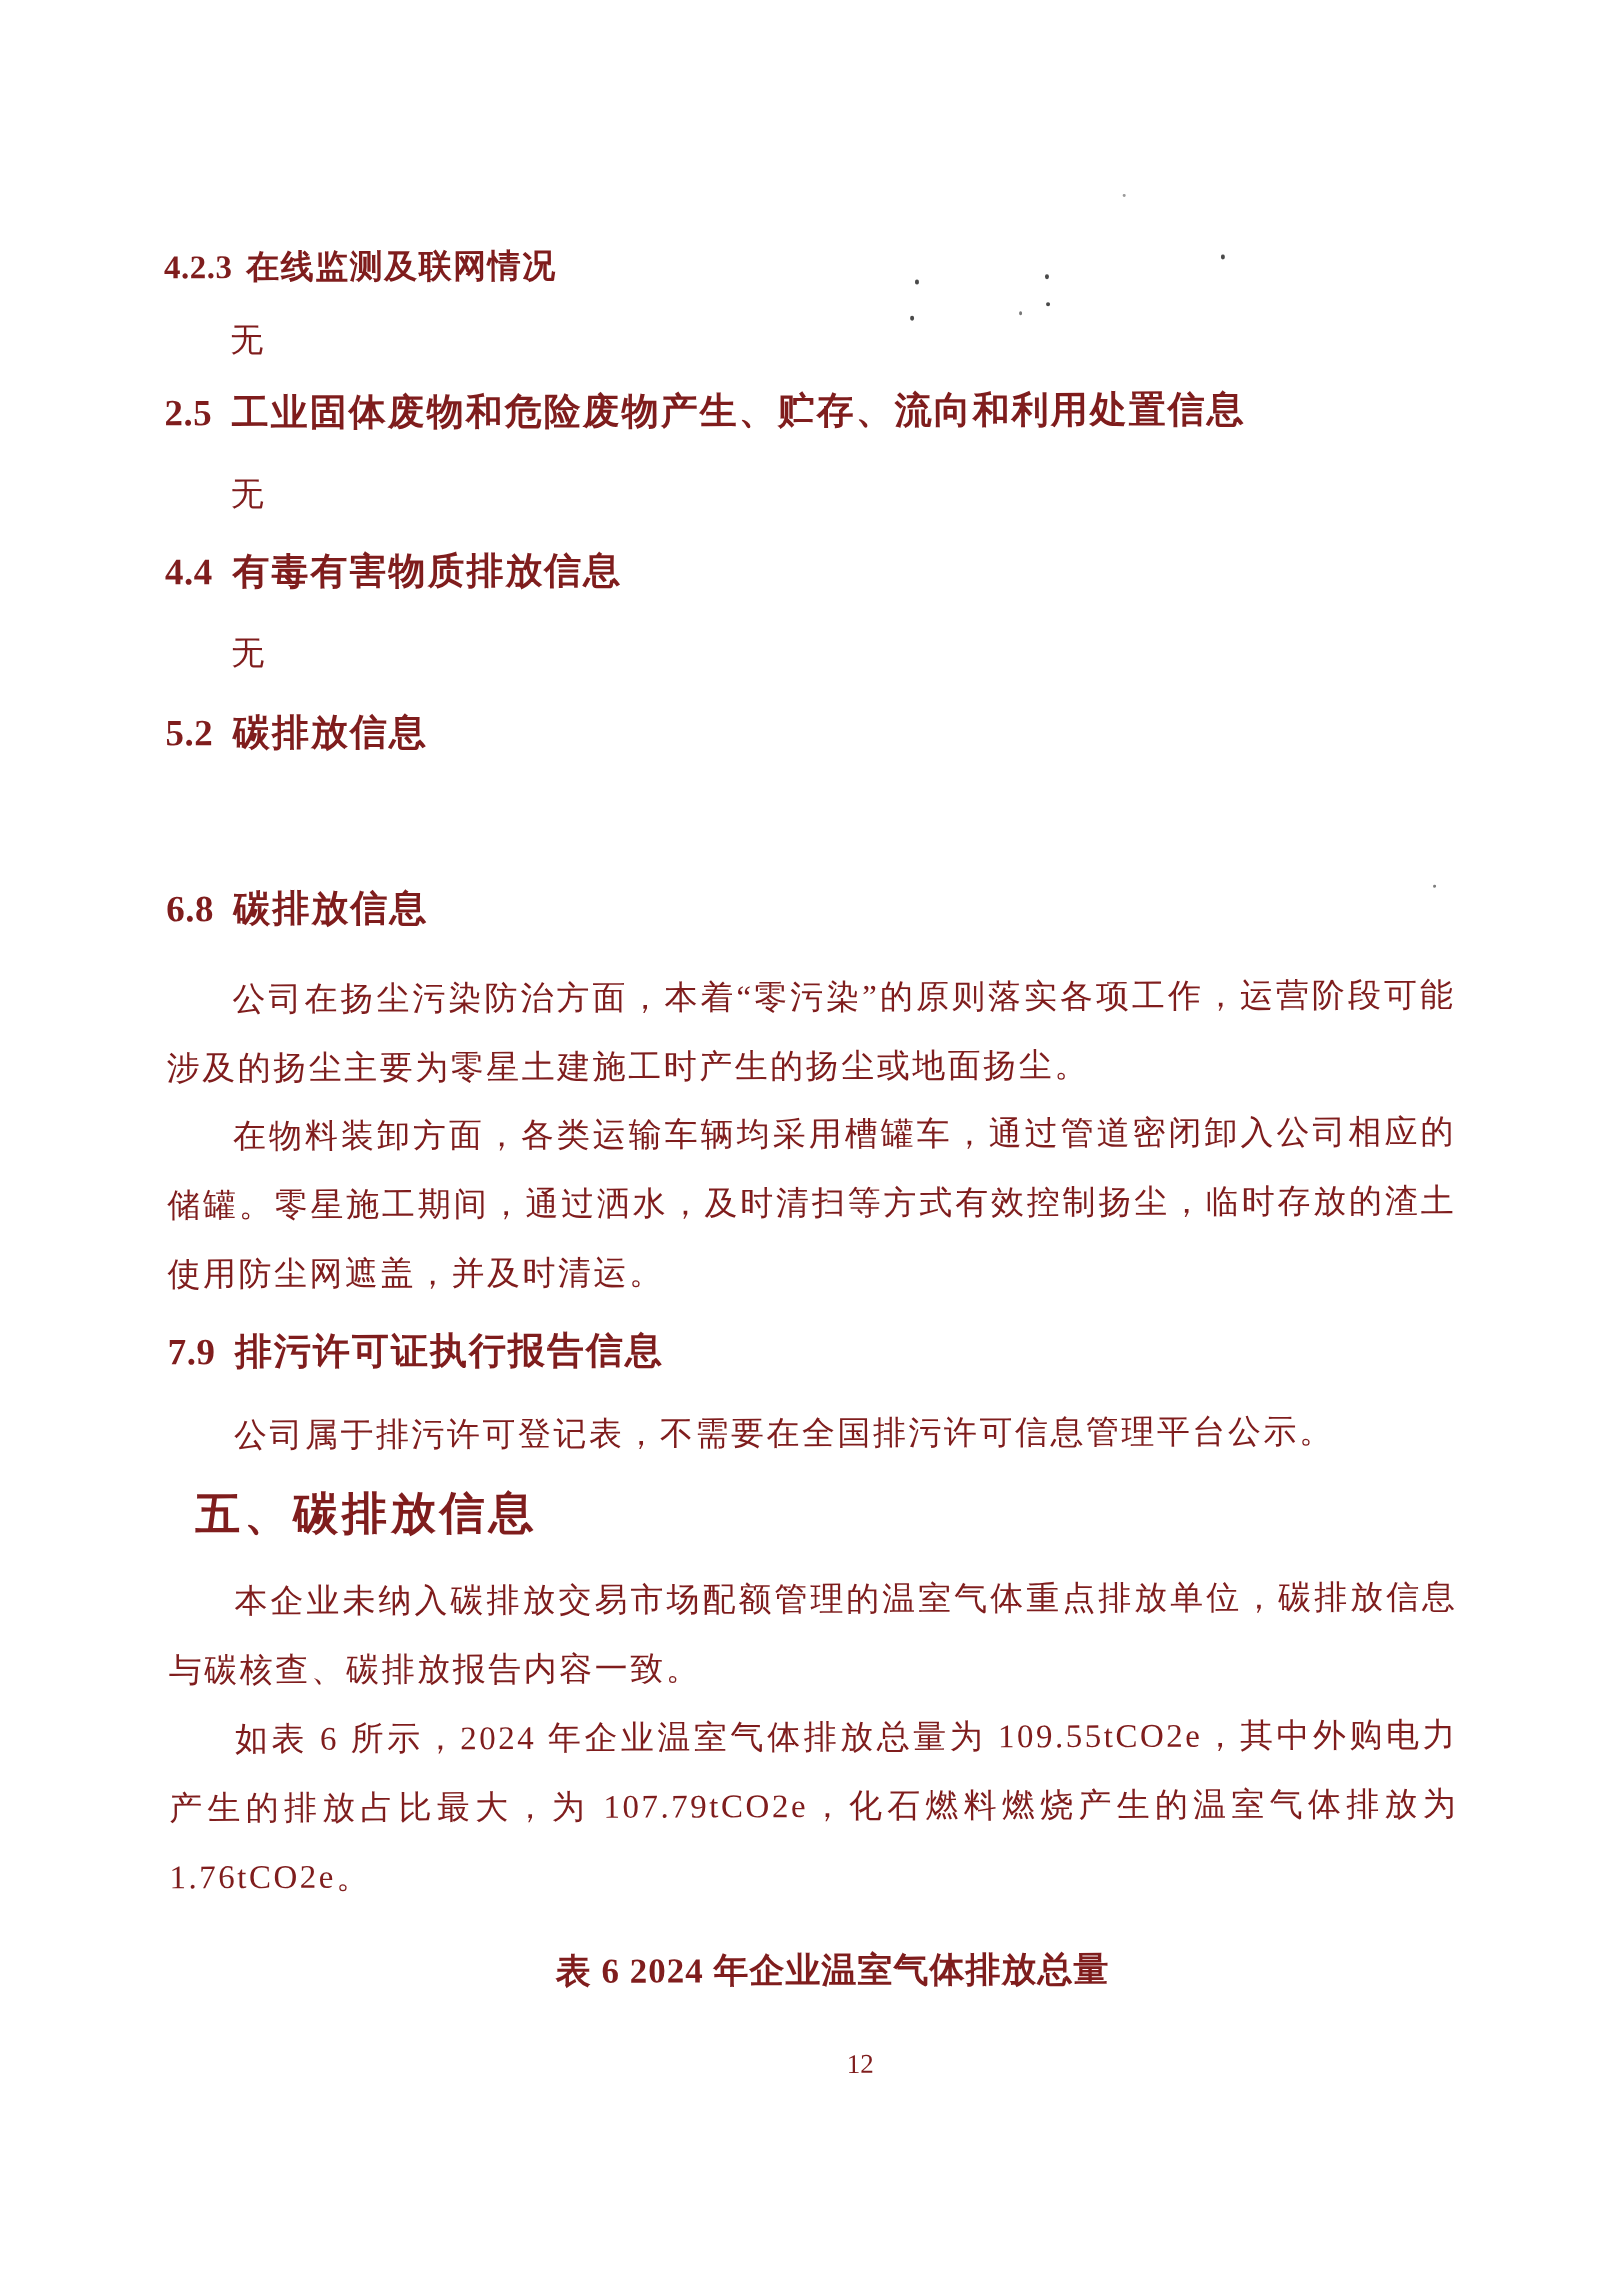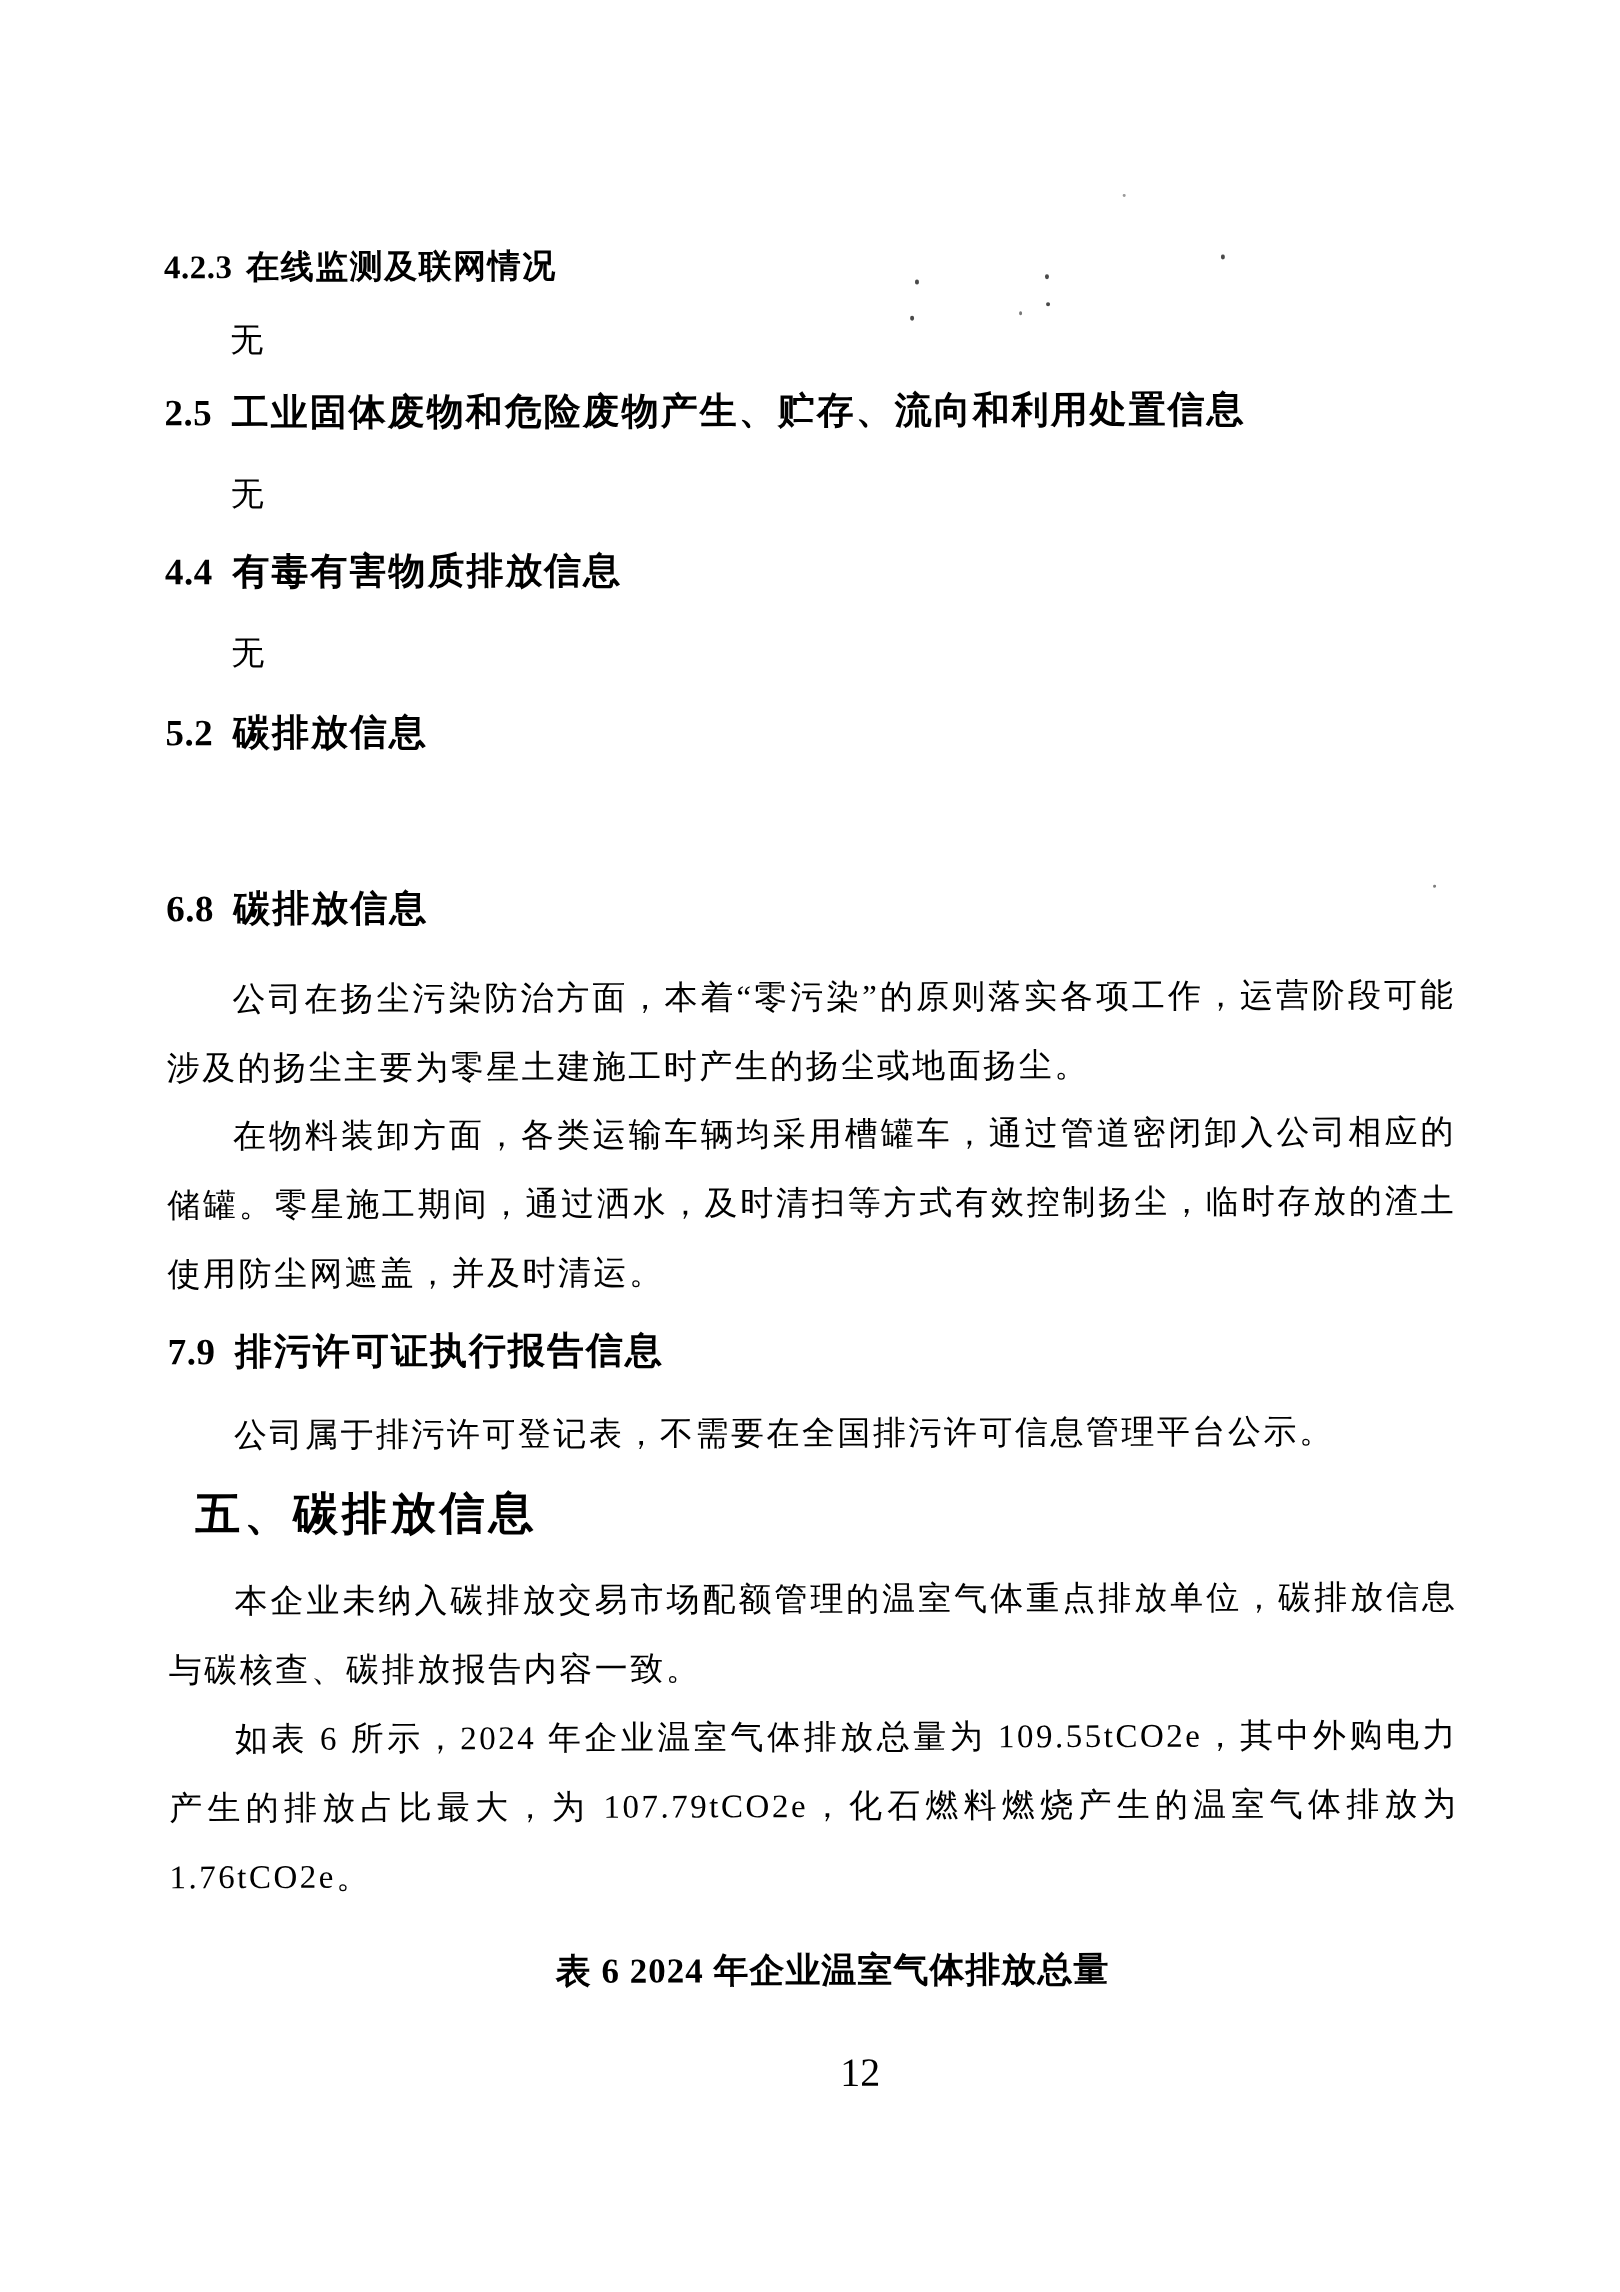--- a/index.html
+++ b/index.html
@@ -2,21 +2,21 @@
 <html><head>
 <meta charset="utf-8">
 <style>
   html,body { margin:0; padding:0; background:#ffffff; }
   .page {
     position:relative;
     width:1620px; height:2293px;
     background:#ffffff;
     overflow:hidden;
     font-family:"Liberation Serif","DejaVu Serif",serif;
-    color:#000000;
+    color:#7f1d1d;
   }
   .tilt { position:absolute; inset:0; transform:rotate(-0.2deg); transform-origin:50% 50%; }
 
   .h3 {
     position:absolute; left:167px;
     font-size:33px; font-weight:700; letter-spacing:1.5px;
     white-space:nowrap;
   }
   .h2 {
     position:absolute; left:167px;
@@ -40,21 +40,21 @@
   }
   .caption {
     position:absolute; left:50%;
     transform:translateX(calc(-50% + 19.6px));
     font-size:35px; font-weight:700; letter-spacing:1px;
     white-space:nowrap;
   }
   .pagenum {
     position:absolute; left:50%;
     transform:translateX(calc(-50% + 47px));
-    font-size:40px;
+    font-size:27px;
   }
   .dot { position:absolute; border-radius:50%; background:#4a4a4a; }
 </style>
 </head>
 <body>
 
 <div class="page">
   <div class="tilt">
 
     <div class="dot" style="left:918px;top:280px;width:3.9px;height:4.9px;"></div>

